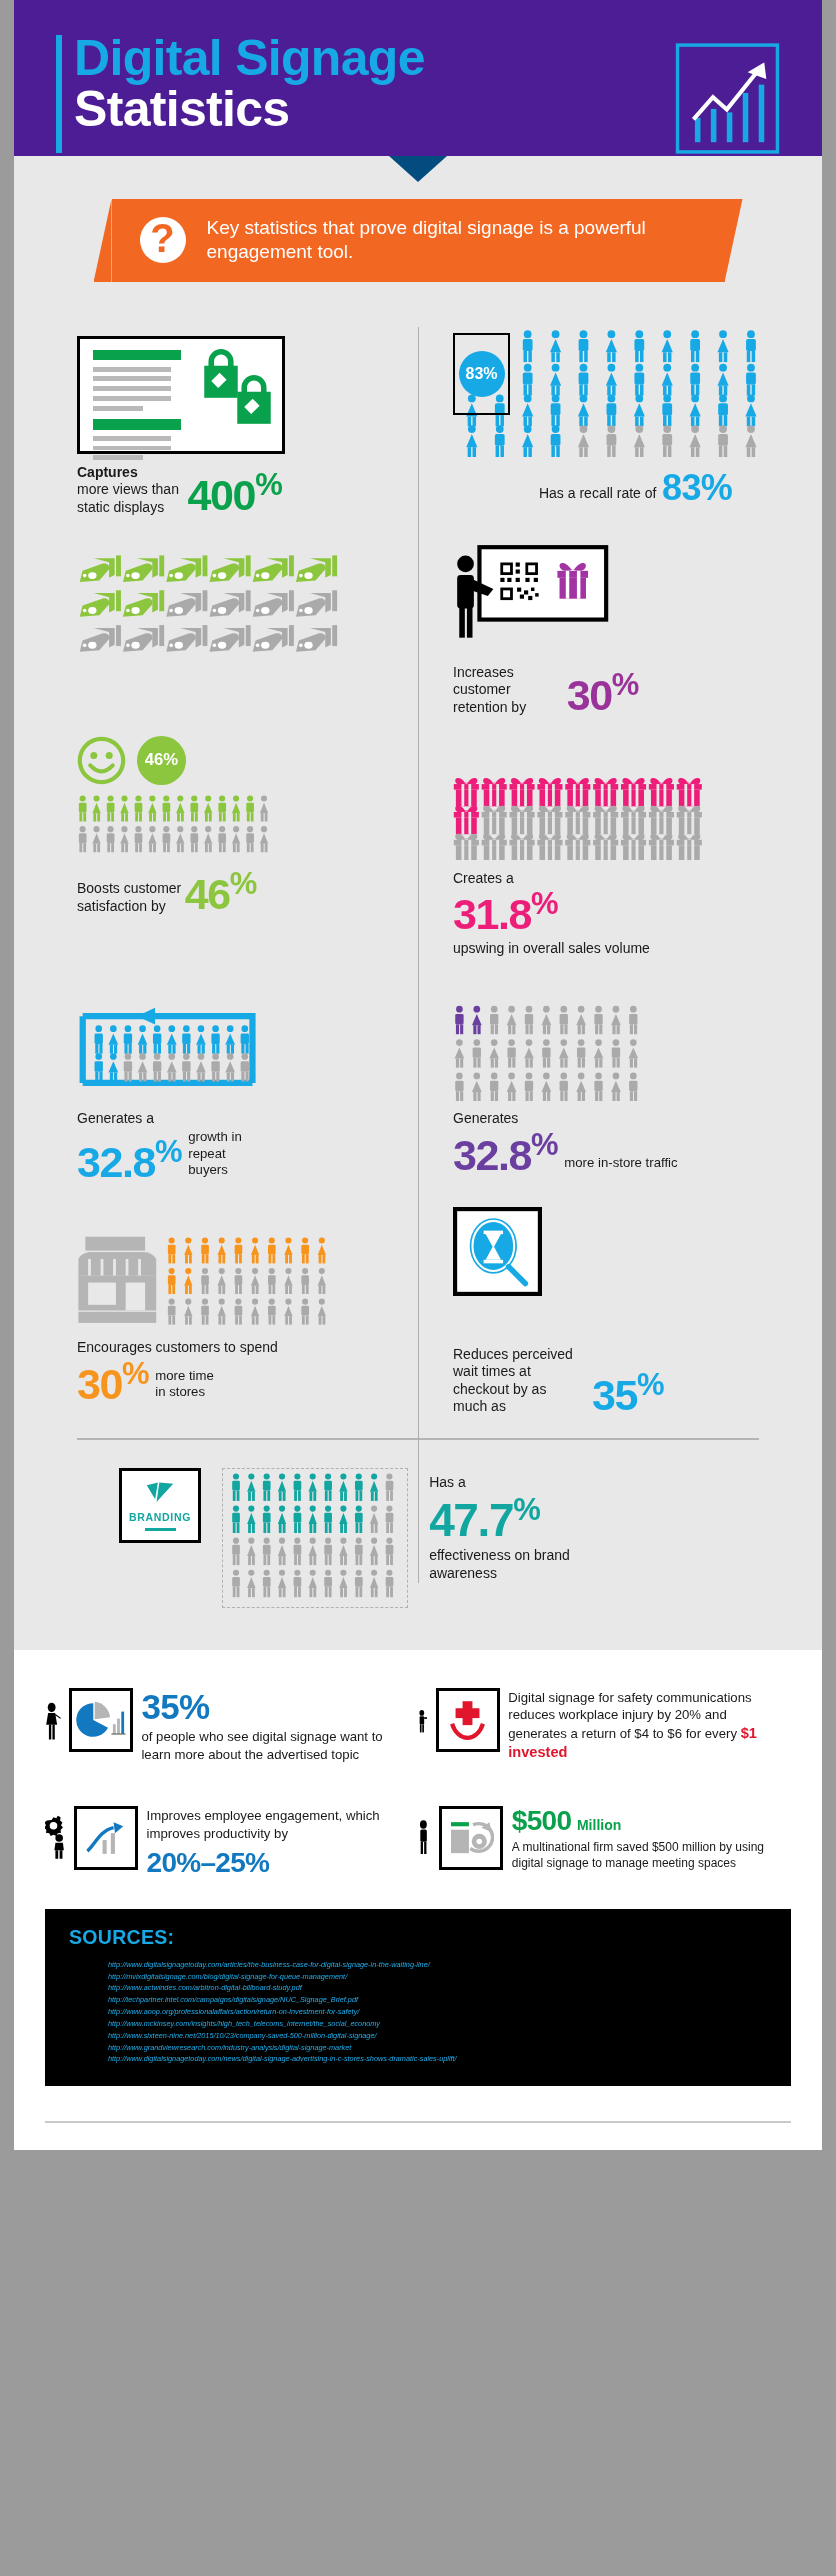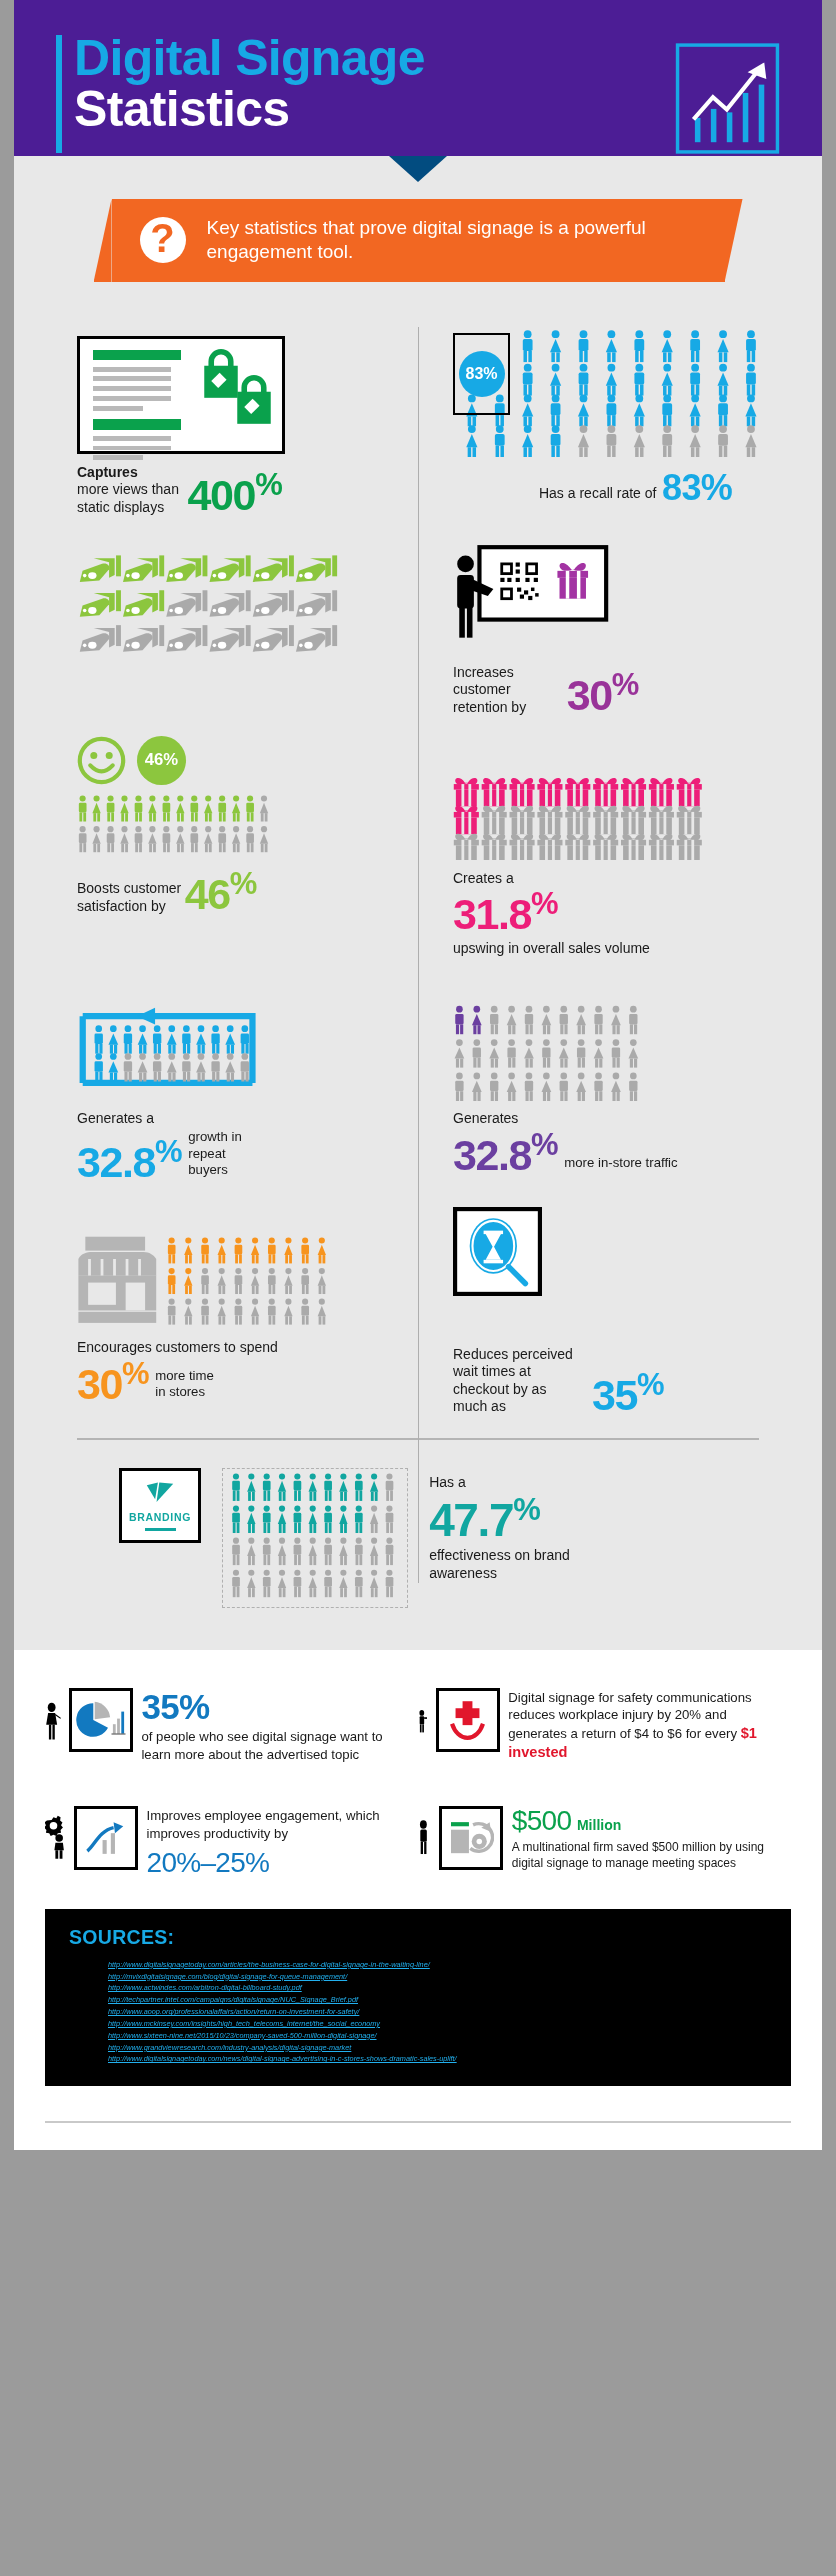--- a/index.html
+++ b/index.html
@@ -66,27 +66,27 @@
   .brand-ul{width:31px;height:2.8px;background:#11a6a0;margin-top:4.9px;}
   .dashbox{border:1.4px dashed #b0b0b0;padding:4.2px 5.6px;}
 
   
   .white{background:#ffffff;padding:38px 0 21px 0;}
   .wrow{display:flex;padding:0 31px;}
   .wcell{width:50%;display:flex;align-items:flex-start;gap:8.4px;box-sizing:border-box;padding-right:18px;}
   .wbox{width:64px;height:64px;border:3.5px solid #000;background:#fff;box-sizing:border-box;flex:0 0 64px;display:flex;align-items:center;justify-content:center;}
   .wtext{font-size:13.2px;line-height:1.32;color:#1a1a1a;padding-top:1.4px;}
   .w-big{font-size:35px;font-weight:bold;line-height:1;letter-spacing:-0.7px;}
-  .w-big2{font-size:28px;font-weight:normal;line-height:1;letter-spacing:-0.7px;}
+  .w-big2{font-size:28px;font-weight:bold;line-height:1;letter-spacing:-0.7px;}
 
   
   .sources{background:#000000;margin:32px 31px 0 31px;padding:16.7px 24px 21px 24px;}
   .sources h3{color:#17a9e5;font-size:19.5px;font-weight:bold;margin:0 0 9.8px 0;letter-spacing:0.3px;}
   .sources ul{margin:0;padding:0 0 0 39px;list-style:none;}
-  .sources li{color:#22b0ee;font-size:7.3px;line-height:1.62;text-decoration:underline;font-style:italic;word-break:break-all;}
+  .sources li{color:#22b0ee;font-size:7.3px;line-height:1.62;font-style:italic;word-break:break-all;}
 
   
   .footer{background:#fff;padding:14px 31px 18px 31px;}
   .frule{height:1.4px;background:#c9c9c9;margin-bottom:9.8px;}
   .fline{display:flex;align-items:flex-end;justify-content:flex-end;gap:7px;}
   .fcredit{font-size:7.7px;font-style:italic;color:#222;padding-bottom:4.2px;}
   .flogo{font-size:24px;font-weight:bold;color:#111;line-height:1;letter-spacing:-0.7px;}
   .flogo .x{color:#17a9e5;}
 </style>
 </head>

